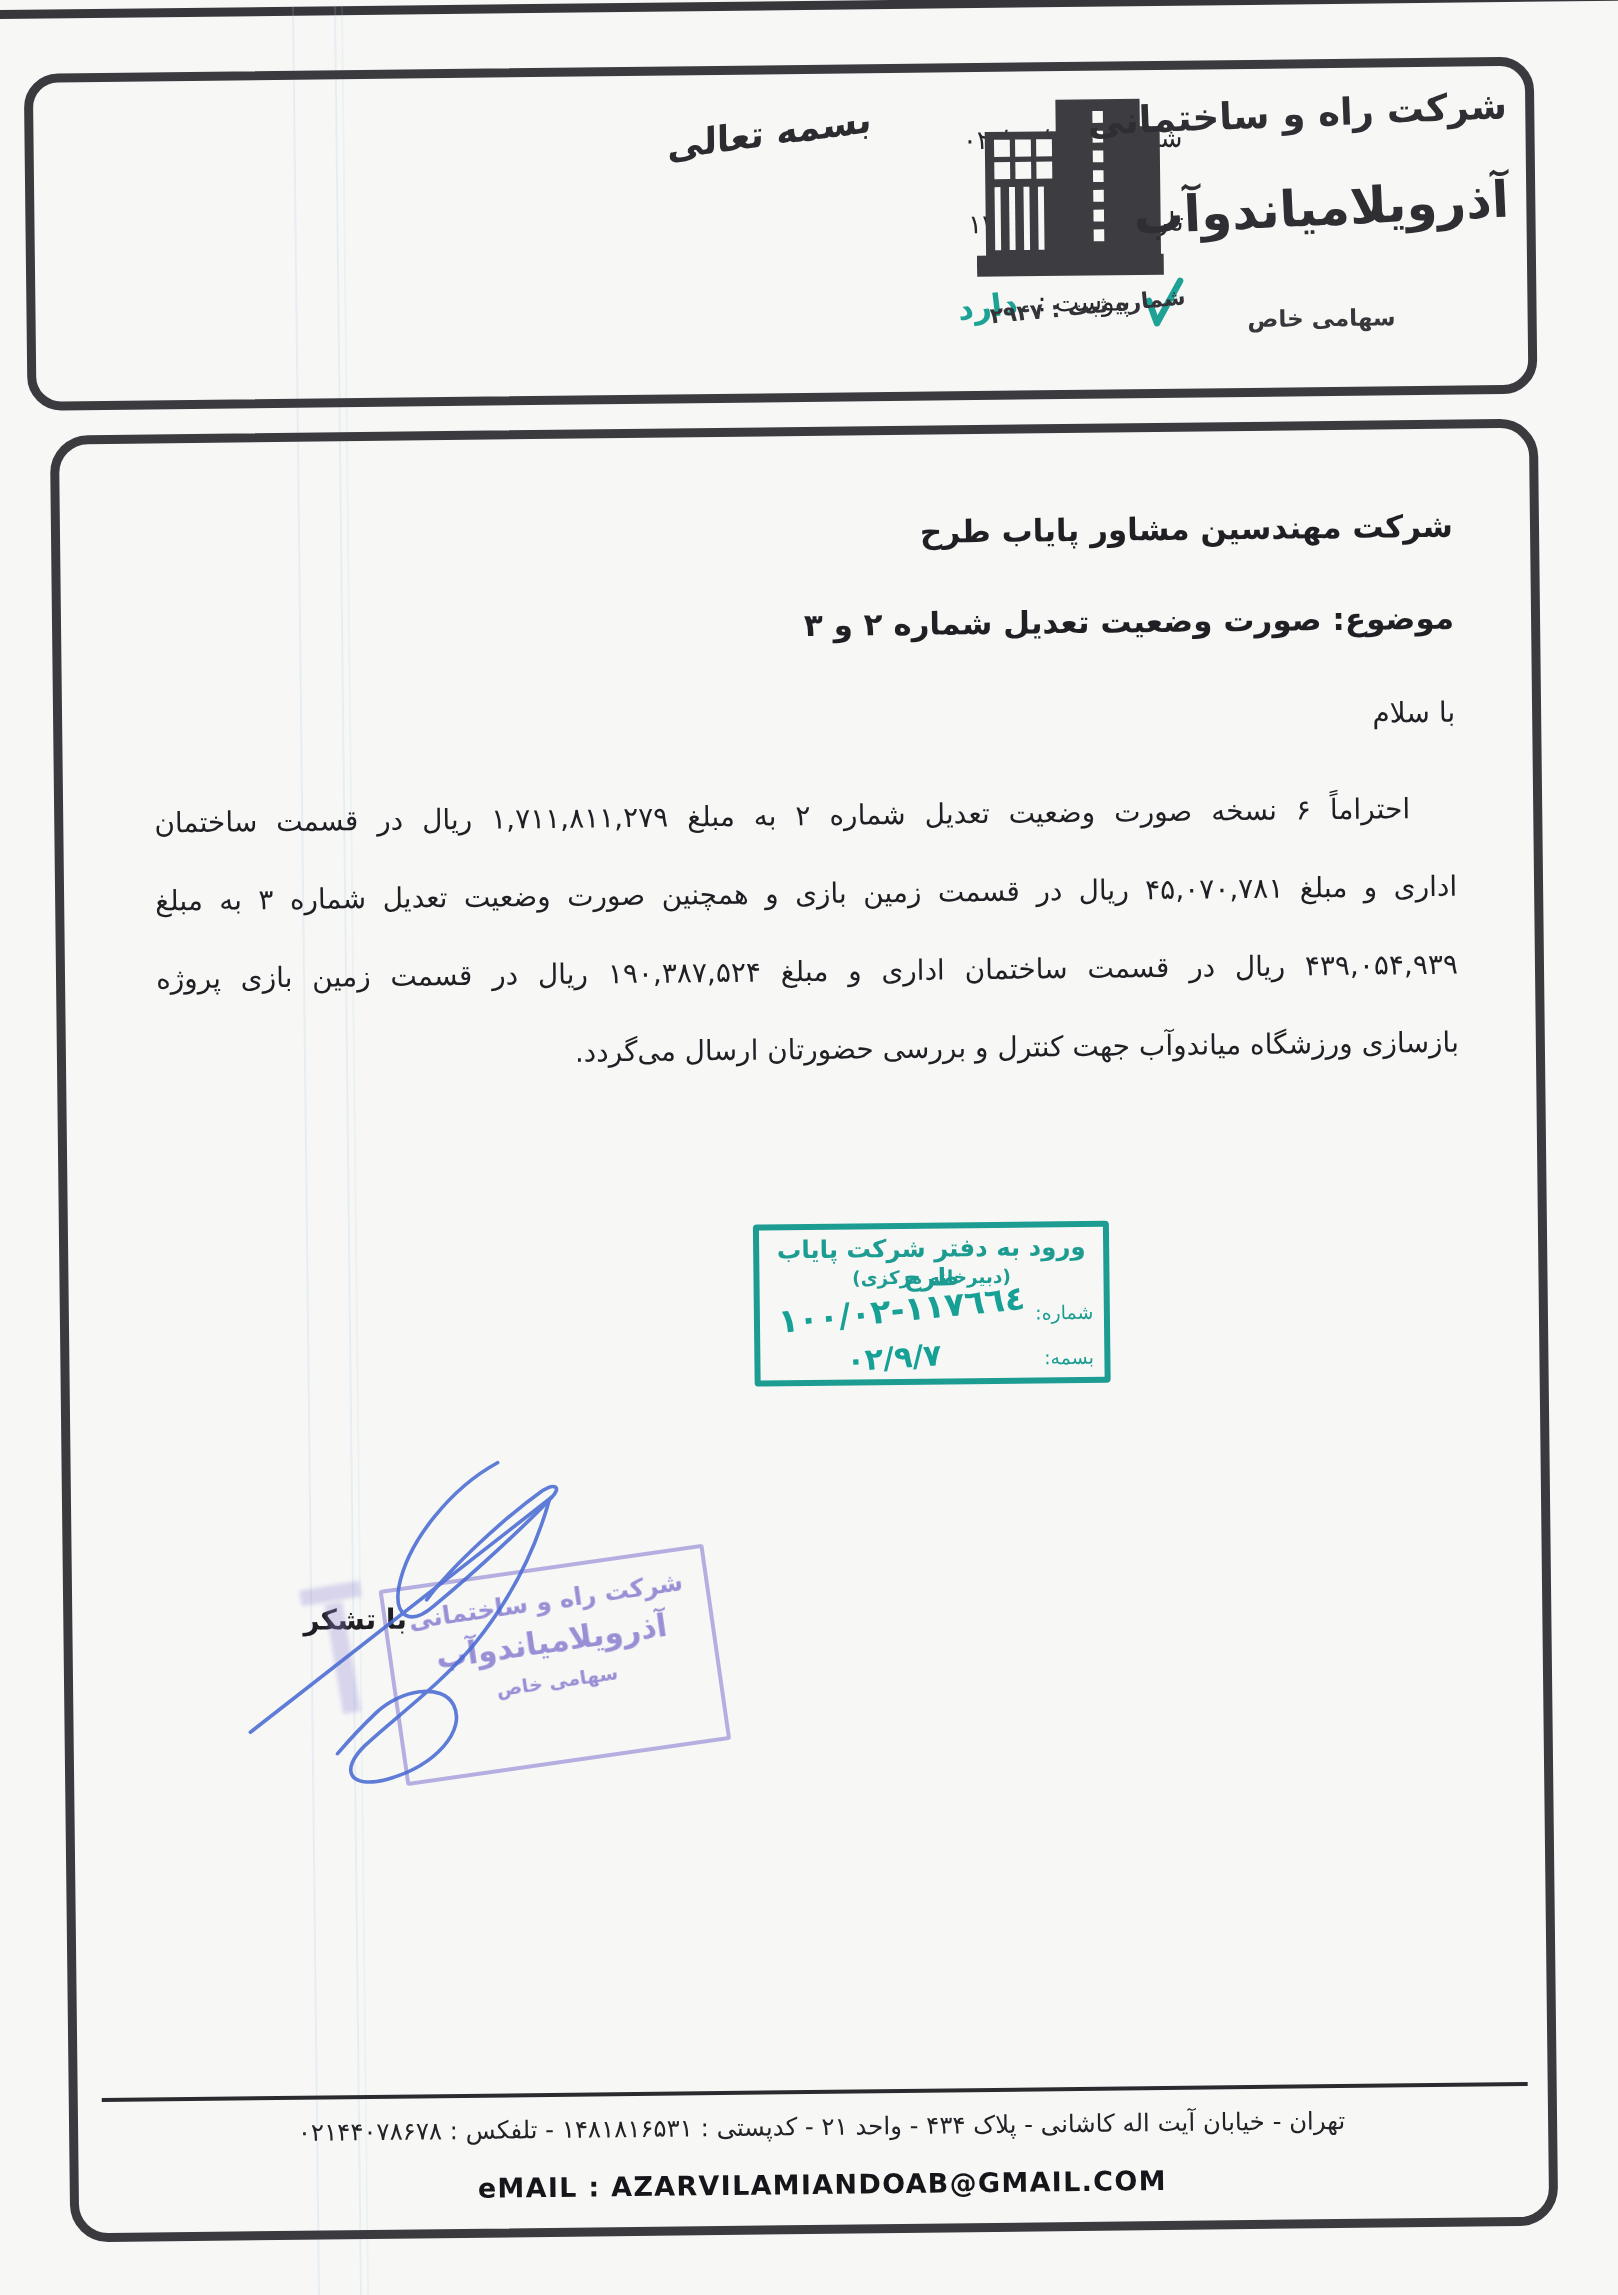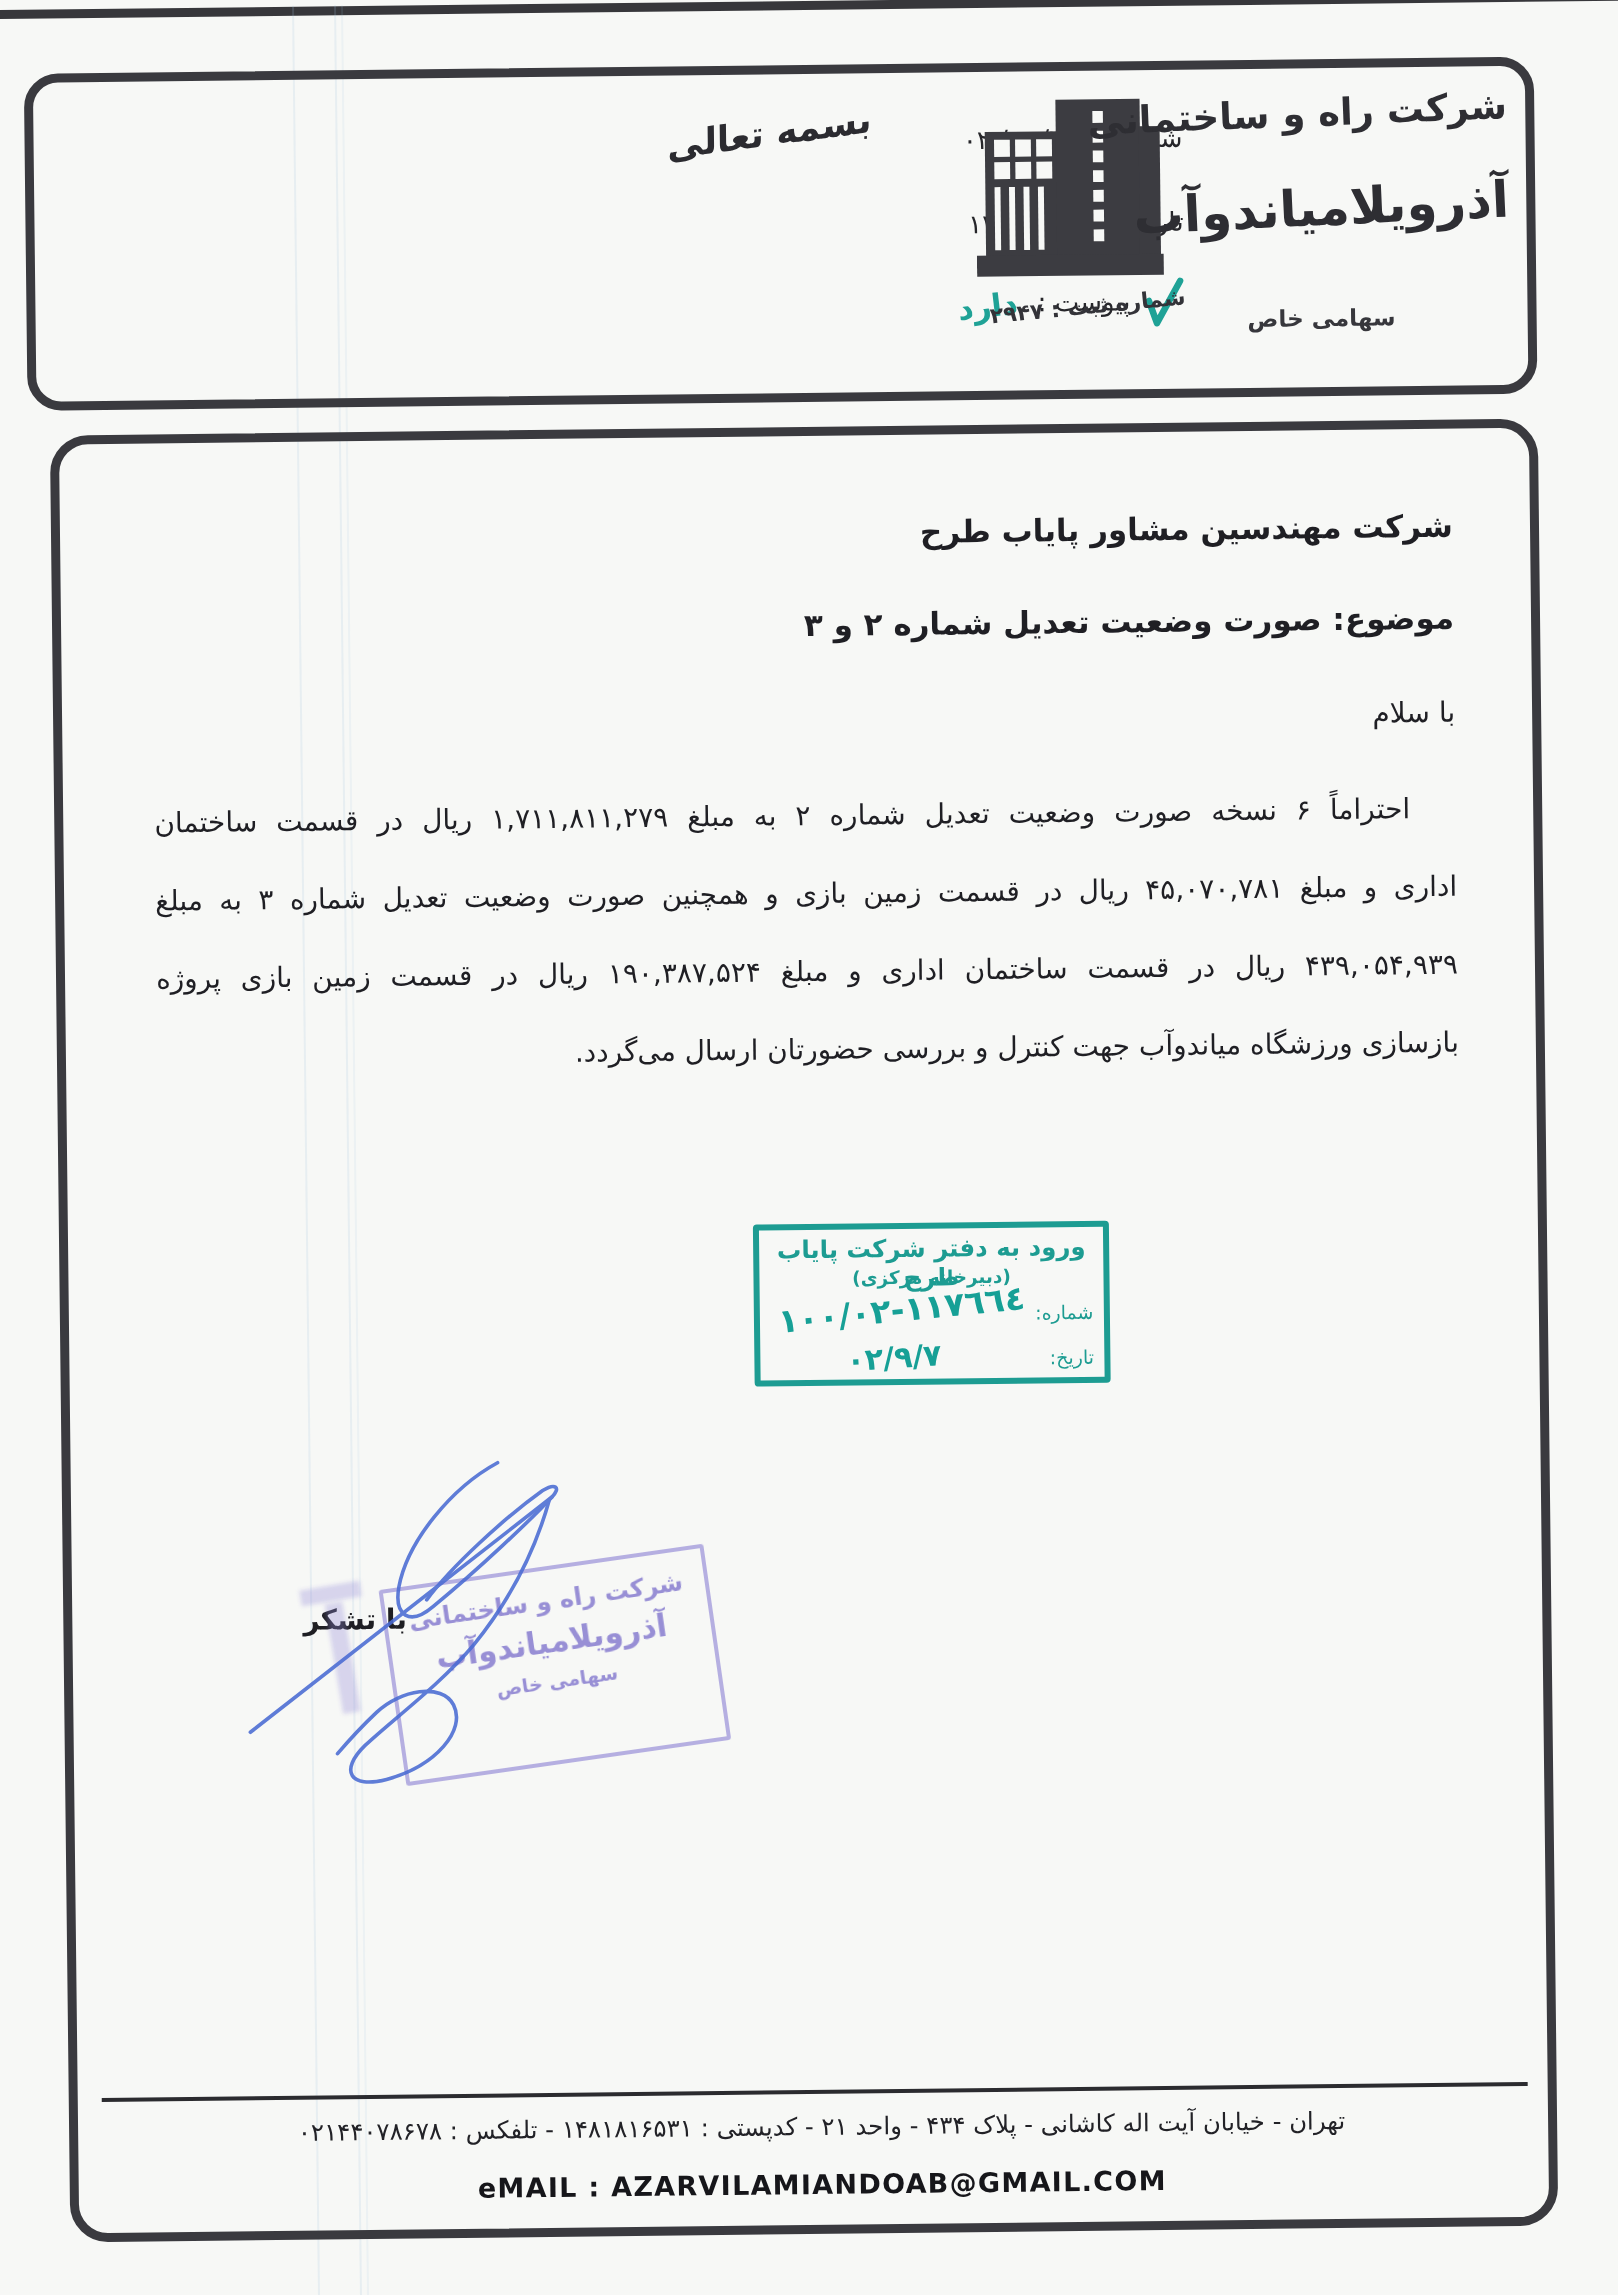--- a/index.html
+++ b/index.html
@@ -156,21 +156,21 @@
       <div class="pline">اداری و مبلغ ۴۵,۰۷۰,۷۸۱ ریال در قسمت زمین بازی و همچنین صورت وضعیت تعدیل شماره ۳ به مبلغ</div>
       <div class="pline">۴۳۹,۰۵۴,۹۳۹ ریال در قسمت ساختمان اداری و مبلغ ۱۹۰,۳۸۷,۵۲۴ ریال در قسمت زمین بازی پروژه</div>
       <div class="pline last">بازسازی ورزشگاه میاندوآب جهت کنترل و بررسی حضورتان ارسال می‌گردد.</div>
     </div>
 
     <div class="abs rtl gstamp">
       <div class="t1">ورود به دفتر شرکت پایاب طرح</div>
       <div class="t2">(دبیرخانه مرکزی)</div>
       <div class="lbl" style="right:10.5px;top:74px;">شماره:</div>
       <div class="hw" style="left:18.4px;top:61px;font-size:33px;transform:rotate(-5deg);">۱۰۰/۰۲-۱۱۷٦٦٤</div>
-      <div class="lbl" style="right:10.5px;top:119px;">تاریخ:</div>
+      <div class="lbl" style="right:10.5px;top:119px;">بسمه:</div>
       <div class="hw" style="left:86px;top:111px;font-size:30px;transform:rotate(-3deg);">۰۲/۹/۷</div>
     </div>
 
     <div class="abs rtl thanks" style="left:298px;top:1598px;">با تشکر</div>
 
     <div class="abs seal-frag" style="left:295px;top:1580px;width:61px;height:16px;transform:rotate(-9deg);"></div>
     <div class="abs seal-frag" style="left:328px;top:1597px;width:18.4px;height:111px;transform:rotate(-9deg);"></div>
 
     <div class="abs rtl pseal">
       <div class="s1">شرکت راه و ساختمانی</div>

